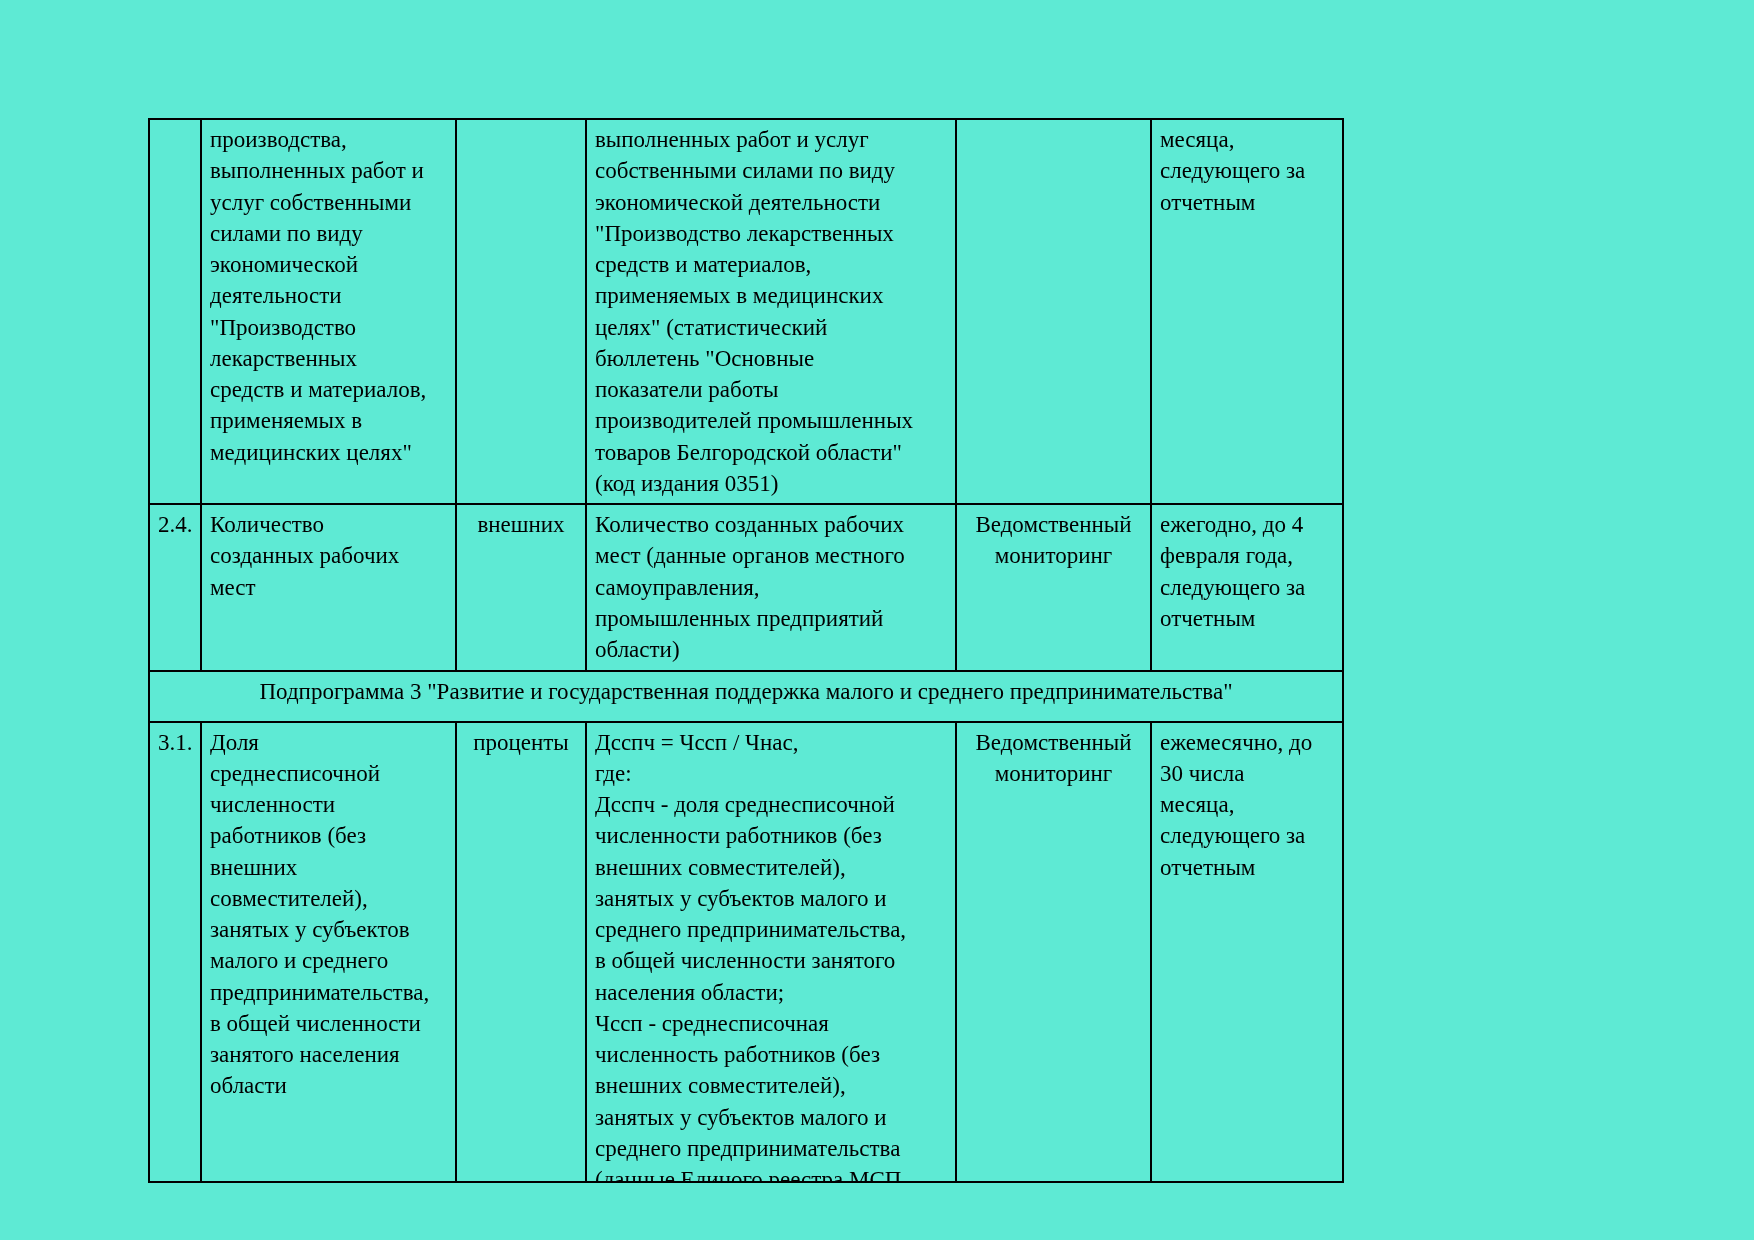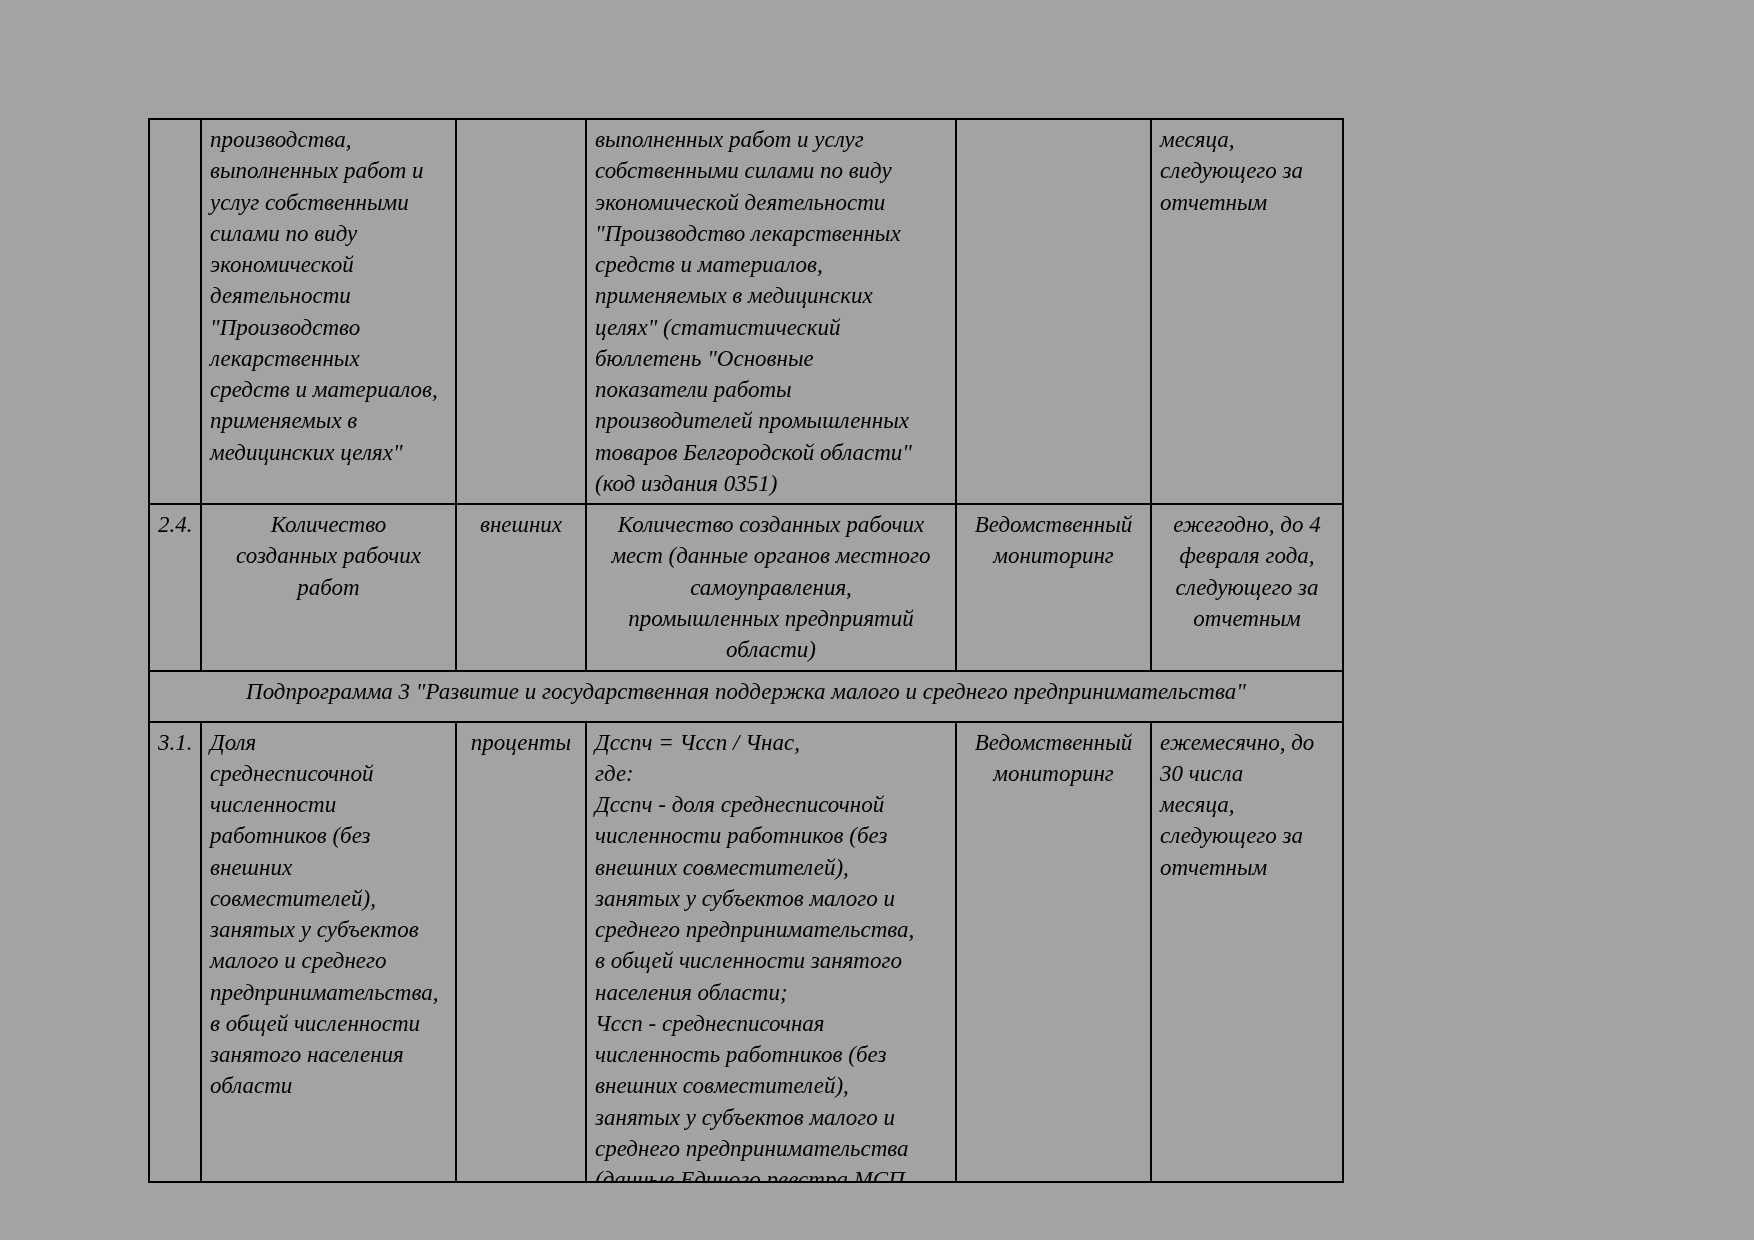--- a/index.html
+++ b/index.html
@@ -9,22 +9,21 @@
     height: 1240px;
     background: #ffffff;
     overflow: hidden;
     font-family: "Liberation Serif", serif;
     color: #000000;
   }
   .page {
     position: relative;
     width: 1754px;
     height: 1240px;
-    background: #a3a3a3;
-    font-style: italic;
+    background: #5eead4;
   }
   .table-clip {
     position: absolute;
     left: 148px;
     top: 118px;
     width: 1196px;
     height: 1065px;
     overflow: hidden;
     border-bottom: 2px solid #000000;
     box-sizing: border-box;
@@ -51,21 +50,21 @@
   td.col-src   { text-align: center; margin-top: 39px; }
   td.col-freq  { text-align: left; margin-top: 32px; }
   td.section-row {
     text-align: center;
     vertical-align: middle;
     padding-top: 8px;
     padding-bottom: 8px;
     white-space: normal;
   }
   tr.r1 td { height: 379px; }
-  tr.r2 td { height: 161px; text-align: center; }
+  tr.r2 td { height: 161px; }
   tr.r3 td { height: 51px; }
   tr.r4 td { height: 560px; }
 </style>
 </head>
 <body>
 
 <div class="page">
   <div class="table-clip">
     <table class="doc-table">
       <colgroup>
@@ -105,21 +104,21 @@
 (код издания 0351)</td>
           <td class="col-src"></td>
           <td class="col-freq">месяца,
 следующего за
 отчетным</td>
         </tr>
         <tr class="r2">
           <td class="col-num">2.4.</td>
           <td class="col-name">Количество
 созданных рабочих
-работ</td>
+мест</td>
           <td class="col-unit">внешних</td>
           <td class="col-meth">Количество созданных рабочих
 мест (данные органов местного
 самоуправления,
 промышленных предприятий
 области)</td>
           <td class="col-src">Ведомственный
 мониторинг</td>
           <td class="col-freq">ежегодно, до 4
 февраля года,

